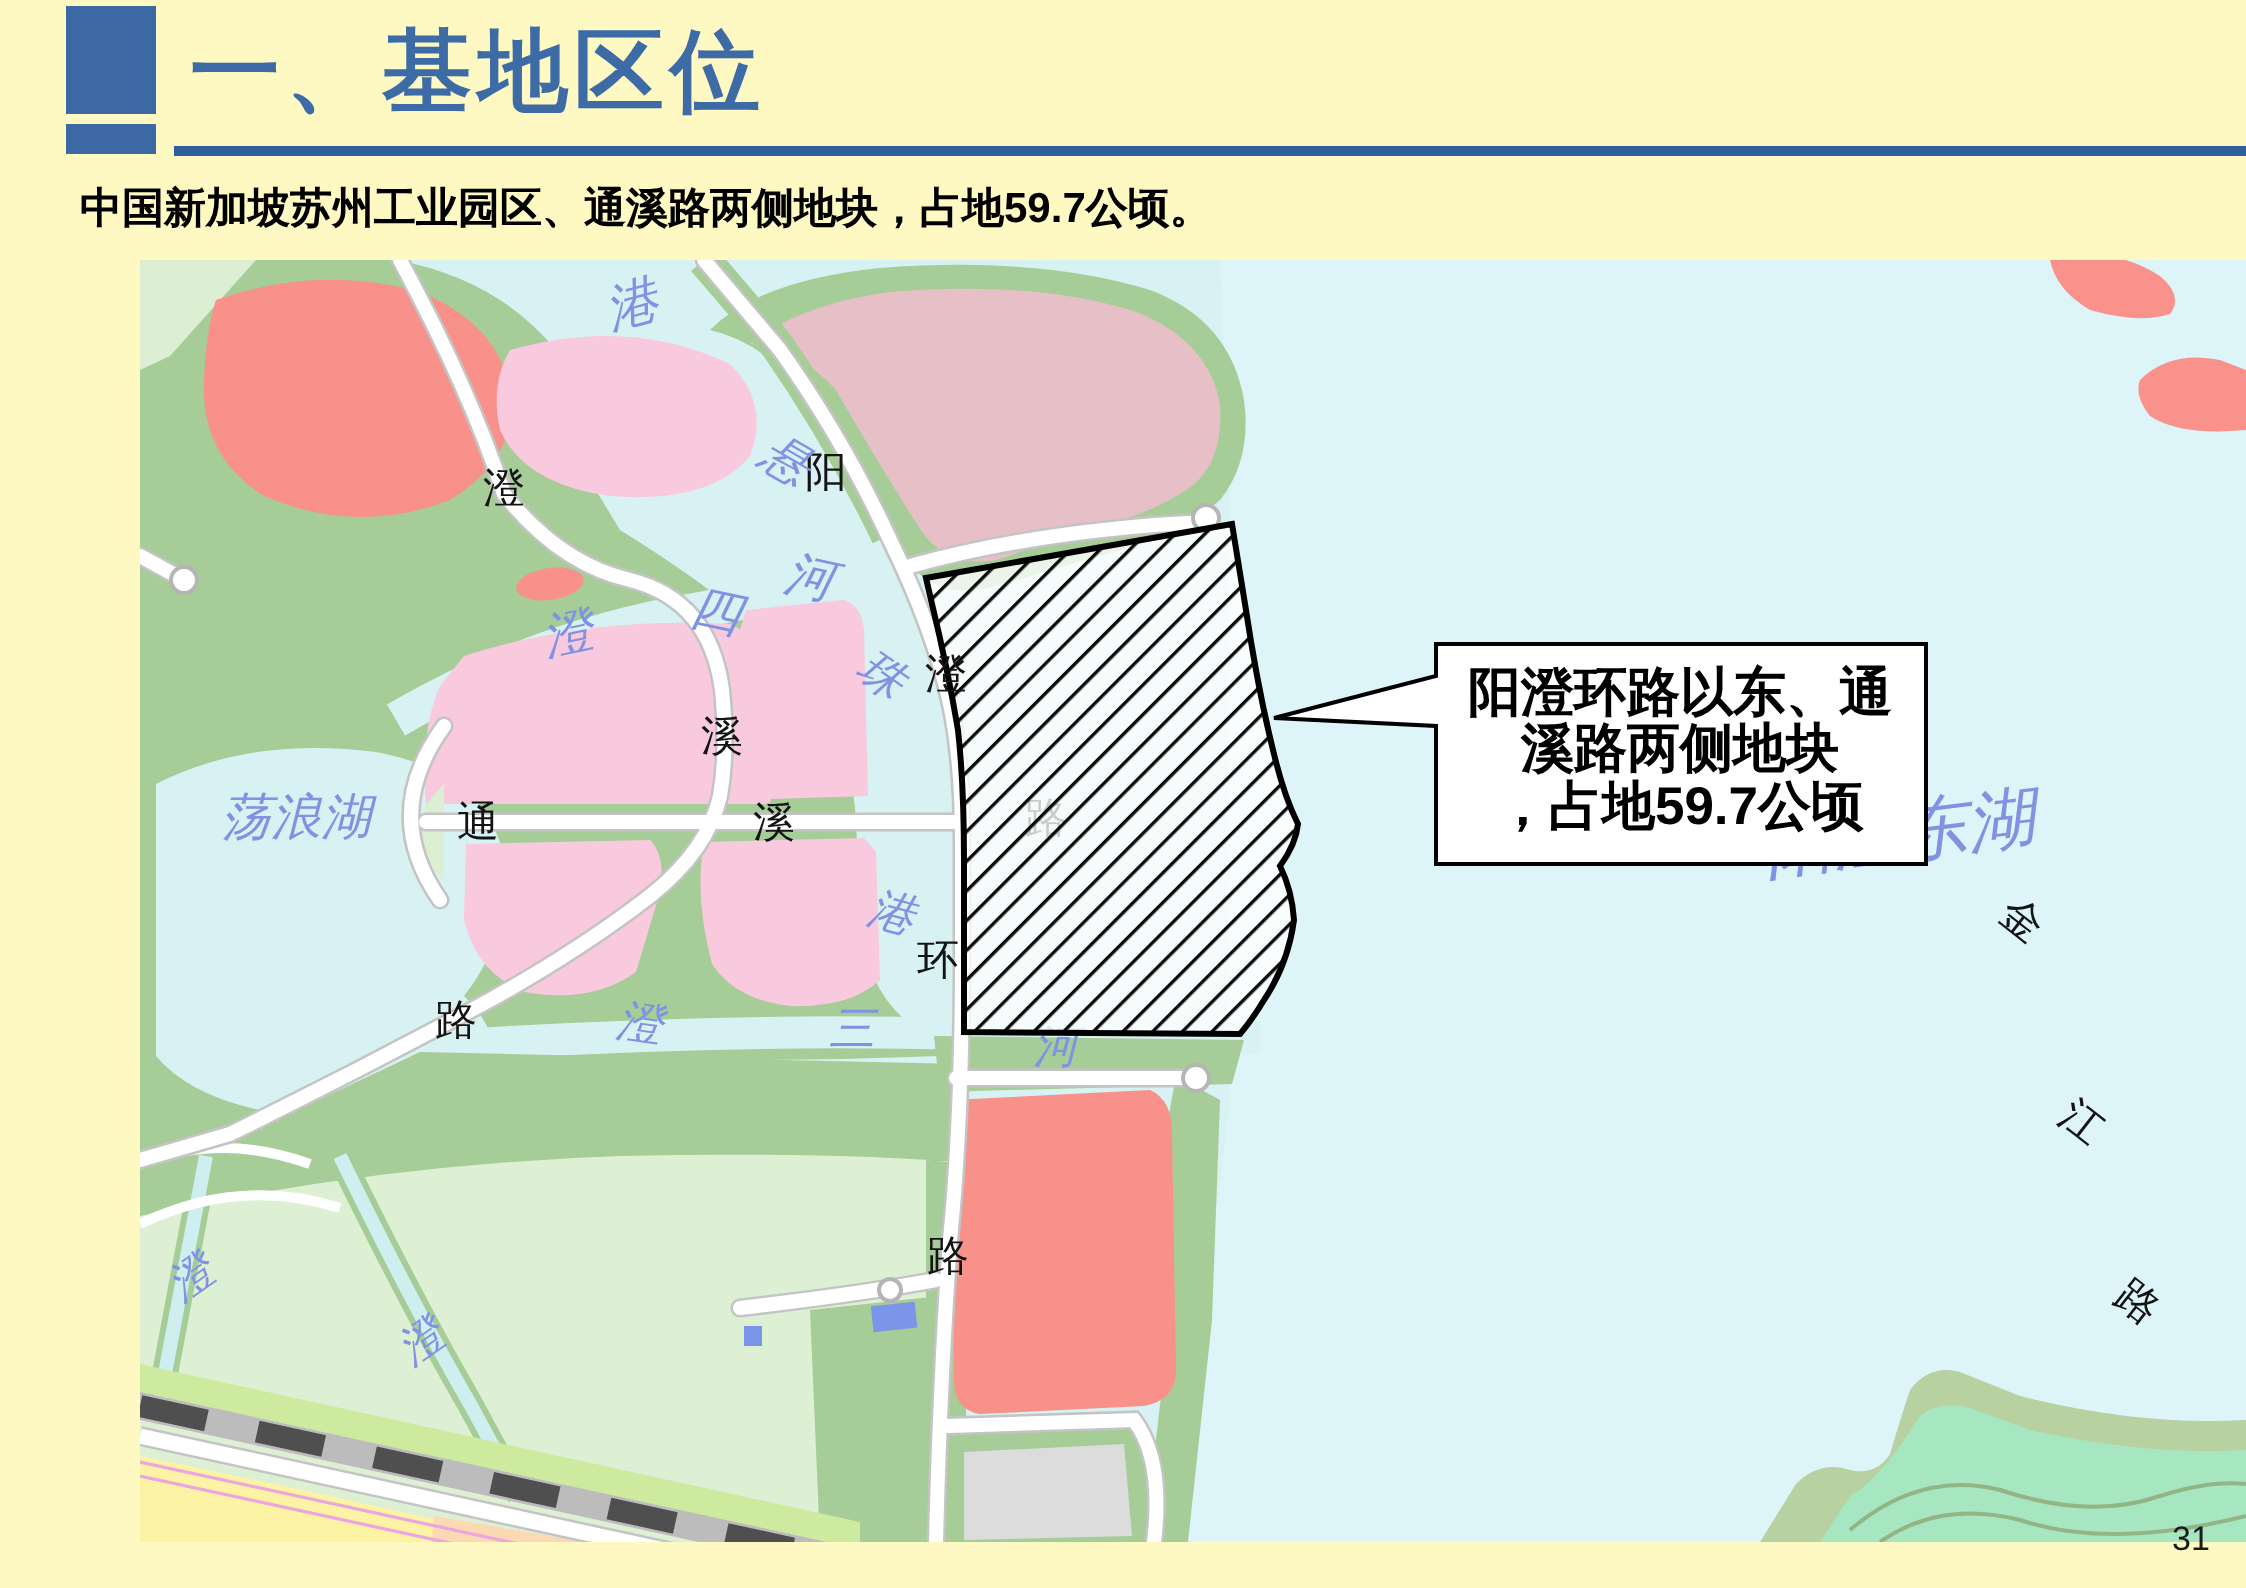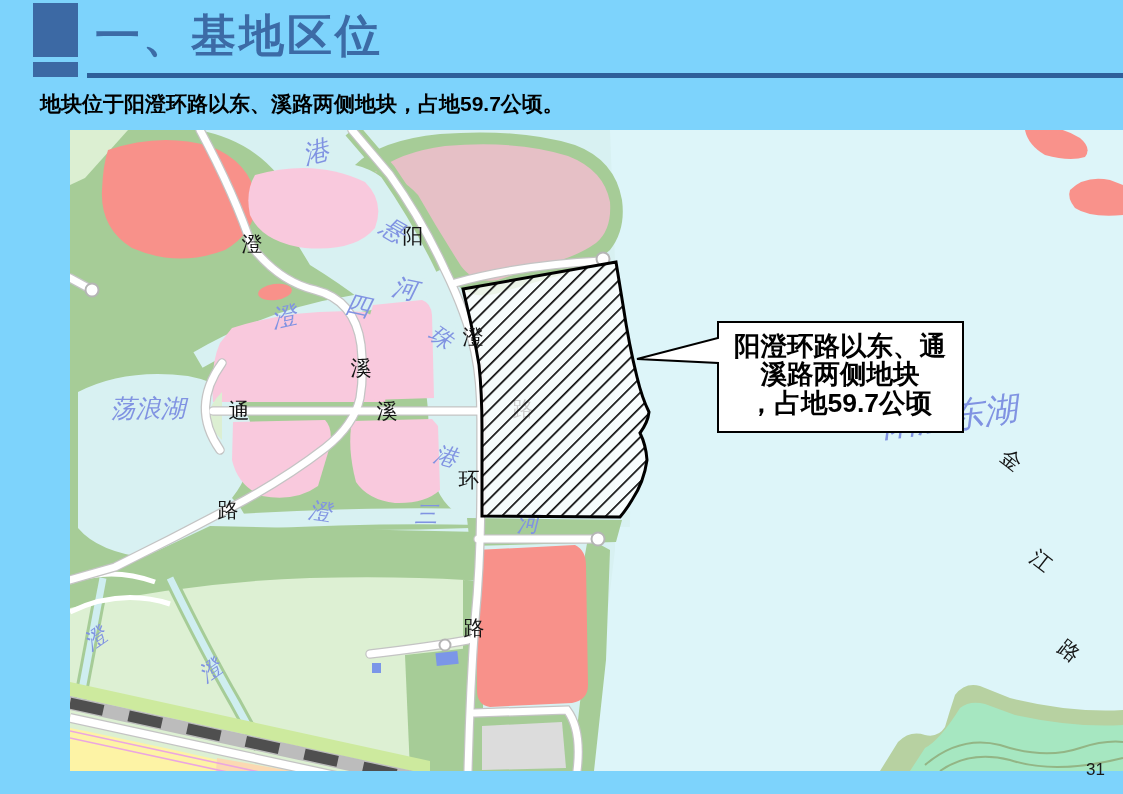--- a/index.html
+++ b/index.html
@@ -1,16 +1,16 @@
 <!DOCTYPE html>
 <html><head>
 <meta charset="utf-8">
 <style>
   html,body{margin:0;padding:0;background:#888;}
-  #slide{position:relative;width:1123px;height:794px;background:#7dd3fc;overflow:hidden;
+  #slide{position:relative;width:1123px;height:794px;background:#fef9c3;overflow:hidden;
          font-family:"Liberation Sans","DejaVu Sans",sans-serif;}
   .accent{position:absolute;background:#3c69a4;}
   #accent-square{left:33px;top:3px;width:45px;height:54px;}
   #accent-bar{left:33px;top:62px;width:45px;height:15px;}
   #page-title{position:absolute;left:95px;top:6px;margin:0;font-size:45px;font-weight:bold;
               color:#3c6ba6;letter-spacing:3px;white-space:nowrap;}
   #title-underline{position:absolute;left:87px;top:73px;width:1036px;height:5px;background:#2e5f9a;}
   #subtitle{position:absolute;left:40px;top:90px;margin:0;font-size:21px;font-weight:600;color:#000;
             white-space:nowrap;}
   #logo-box{position:absolute;left:945px;top:10px;width:178px;height:60px;}
@@ -24,21 +24,21 @@
 </style>
 </head>
 <body>
 
 <div id="slide">
 
   <div id="accent-square" class="accent"></div>
   <div id="accent-bar" class="accent"></div>
   <h1 id="page-title">一、基地区位</h1>
   <div id="title-underline"></div>
-  <p id="subtitle">地块位于阳澄环路以东、溪路两侧地块，占地59.7公顷。</p>
+  <p id="subtitle">中国新加坡苏州工业园区、通溪路两侧地块，占地59.7公顷。</p>
 
 
   <div id="map-wrap">
   <svg width="1053" height="641" viewBox="0 0 1053 641">
     <defs>
       <pattern id="hatch" width="10.5" height="10.5" patternUnits="userSpaceOnUse" patternTransform="rotate(45)">
         <rect width="10.5" height="10.5" fill="rgba(255,255,255,0.78)"></rect>
         <line x1="0" y1="0" x2="0" y2="10.5" stroke="#0b0b0b" stroke-width="3.4"></line>
       </pattern>
     </defs>

